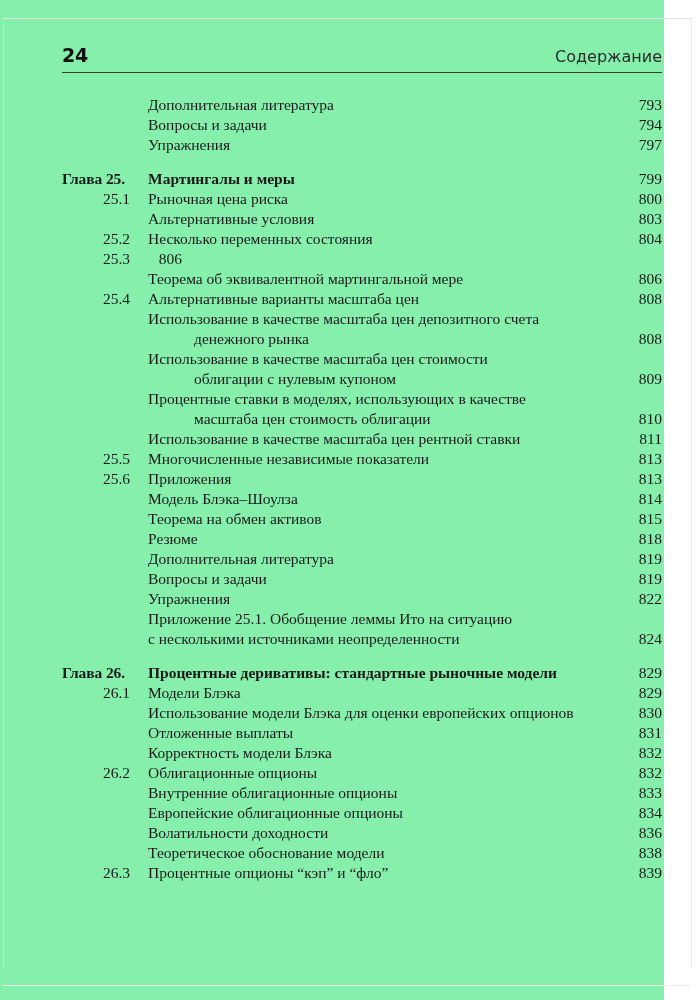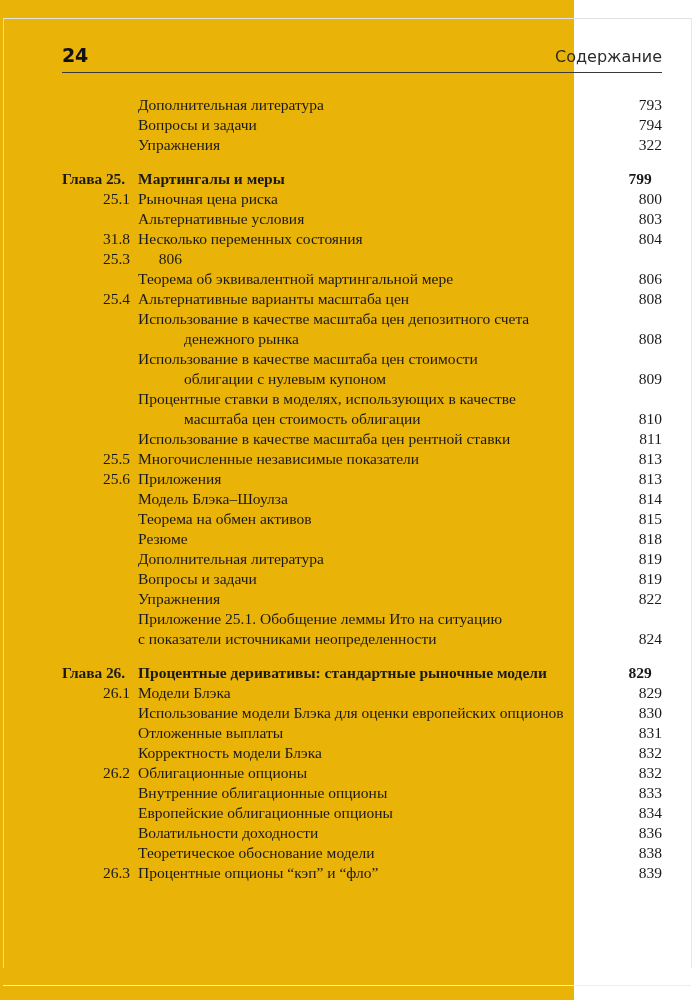--- a/index.html
+++ b/index.html
@@ -11,23 +11,23 @@
   body {
     width: 700px;
     height: 1000px;
     overflow: hidden;
     font-family: "Liberation Serif", "DejaVu Serif", serif;
     color: #1a1a1a;
   }
 
   .page {
     position: relative;
-    width: 574px;
+    width: 664px;
     height: 1000px;
-    background: #eab308;
+    background: #86efac;
     box-sizing: border-box;
   }
   
   .scan-frame-left {
     position: absolute;
     left: 3px; top: 18px;
     width: 1px; height: 950px;
     background: #d8d8d8;
   }
   .scan-frame-top {
@@ -116,40 +116,40 @@
   }
 
   
   .title {
     flex: 1 1 auto;
     padding-left: 0;
     margin-left: 0;
     font-size: 15.5px;
     line-height: 20px;
   }
-  .toc-row .title { margin-left: 0; font-family: Liberation Serif, serif; }
+  .toc-row .title { margin-left: 10px; font-family: Liberation Serif, serif; }
 
   
   .pageno {
     flex: 0 0 44px;
     width: 44px;
     text-align: right;
     font-size: 15.5px;
     line-height: 20px;
     white-space: nowrap;
     align-self: flex-end;
   }
 
   
   .toc-row.chapter-row {
     margin-top: 14px;
     font-weight: bold;
   }
   .toc-row.chapter-row .title { font-weight: bold; }
-  .toc-row.chapter-row .pageno { font-weight: bold; text-align: center; }
+  .toc-row.chapter-row .pageno { font-weight: normal; }
 
   .toc-row.wrap .pageno { align-self: flex-end; }
 
   .title .line2 {
     display: block;
     padding-left: 46px;
   }
   .title .line2.flush {
     padding-left: 0px;
   }
@@ -177,39 +177,39 @@
         <span class="pageno">793</span>
       </div>
       <div class="toc-row">
         <span class="num"></span>
         <span class="title"><span>Вопросы и задачи</span></span>
         <span class="pageno">794</span>
       </div>
       <div class="toc-row">
         <span class="num"></span>
         <span class="title"><span>Упражнения</span></span>
-        <span class="pageno">322</span>
+        <span class="pageno">797</span>
       </div>
       <div class="toc-row chapter-row">
         <span class="num chapter">Глава 25.</span>
         <span class="title"><span>Мартингалы и меры</span></span>
         <span class="pageno">799</span>
       </div>
       <div class="toc-row">
         <span class="num">25.1</span>
         <span class="title"><span>Рыночная цена риска</span></span>
         <span class="pageno">800</span>
       </div>
       <div class="toc-row">
         <span class="num"></span>
         <span class="title"><span>Альтернативные условия</span></span>
         <span class="pageno">803</span>
       </div>
       <div class="toc-row">
-        <span class="num">31.8</span>
+        <span class="num">25.2</span>
         <span class="title"><span>Несколько переменных состояния</span></span>
         <span class="pageno">804</span>
       </div>
       <div class="toc-row">
         <span class="num">25.3</span>
         <span class="pageno">806</span>
       </div>
       <div class="toc-row">
         <span class="num"></span>
         <span class="title"><span>Теорема об эквивалентной мартингальной мере</span></span>
@@ -275,21 +275,21 @@
         <span class="title"><span>Вопросы и задачи</span></span>
         <span class="pageno">819</span>
       </div>
       <div class="toc-row">
         <span class="num"></span>
         <span class="title"><span>Упражнения</span></span>
         <span class="pageno">822</span>
       </div>
       <div class="toc-row wrap">
         <span class="num"></span>
-        <span class="title"><span>Приложение 25.1. Обобщение леммы Ито на ситуацию</span><span class="line2 flush">с показатели источниками неопределенности</span></span>
+        <span class="title"><span>Приложение 25.1. Обобщение леммы Ито на ситуацию</span><span class="line2 flush">с несколькими источниками неопределенности</span></span>
         <span class="pageno">824</span>
       </div>
       <div class="toc-row chapter-row">
         <span class="num chapter">Глава 26.</span>
         <span class="title"><span>Процентные деривативы: стандартные рыночные модели</span></span>
         <span class="pageno">829</span>
       </div>
       <div class="toc-row">
         <span class="num">26.1</span>
         <span class="title"><span>Модели Блэка</span></span>

